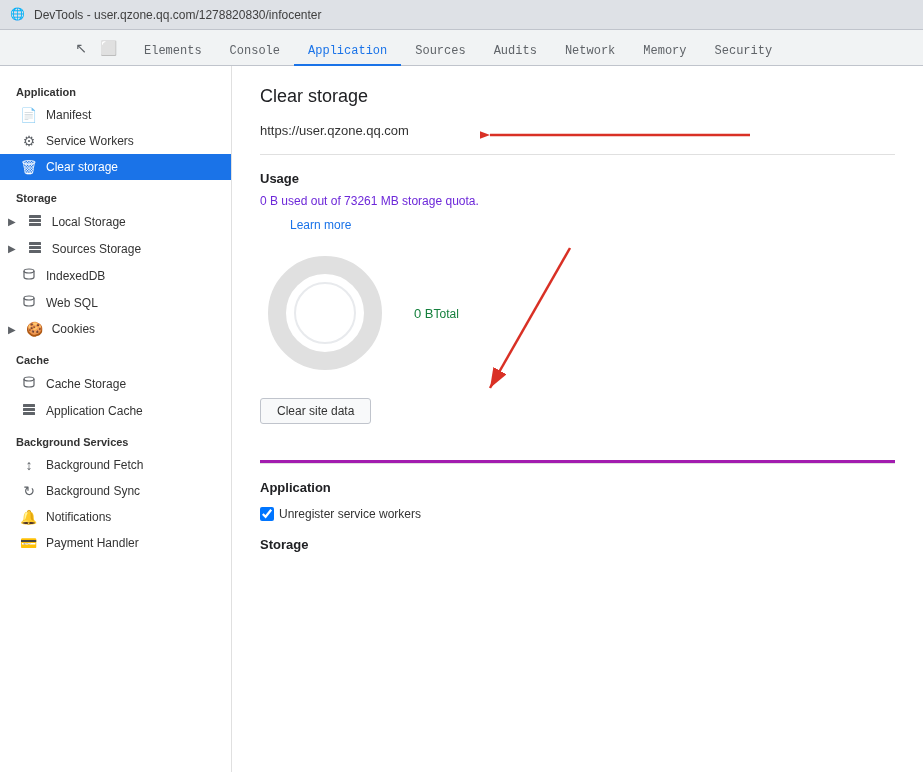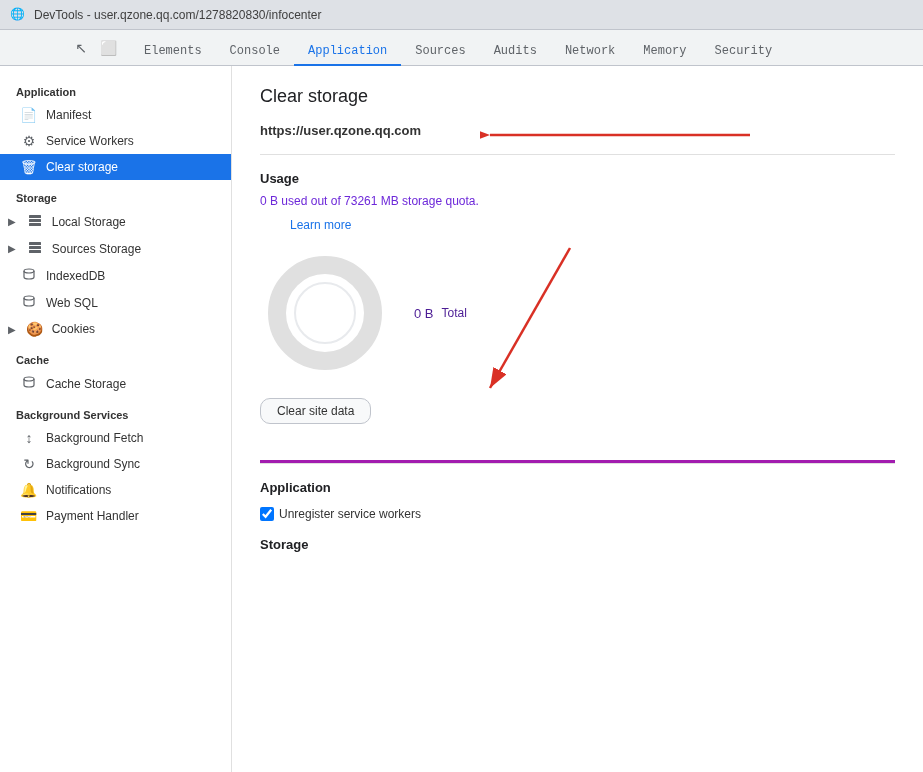--- a/index.html
+++ b/index.html
@@ -159,39 +159,38 @@
       width: 130px;
       height: 130px;
     }
     .chart-legend {
       display: flex;
       flex-direction: column;
       gap: 6px;
     }
     .legend-item {
       display: flex;
-      align-items: flex-start;
-      gap: 8px;
-      font-size: 12px;
-      color: #4c1d95;
+      align-items: flex-end;
+      font-size: 12px;
+      color: #15803d;
     }
     .legend-value {
       font-size: 13px;
       font-weight: 500;
     }
 
     .clear-btn {
       display: inline-block;
       padding: 5px 16px;
       border: 1px solid #c0c4cc;
       background: #f8f9fa;
       color: #333;
       font-size: 12px;
       cursor: pointer;
-      border-radius: 10px;
+      border-radius: 3px;
       margin-bottom: 20px;
     }
 
     .section-divider {
       border: none;
       border-top: 1px solid #e0e0e0;
       margin: 0 0 16px 0;
     }
 
     .app-section-title {
@@ -315,20 +314,30 @@
 
     <div class="sidebar-item">
       <span class="sidebar-icon">
         <svg width="14" height="14" viewBox="0 0 14 14" fill="none">
           <ellipse cx="7" cy="4" rx="5" ry="2" stroke="#5f6368" stroke-width="1.2" fill="none"></ellipse>
           <path d="M2 4v6c0 1.1 2.2 2 5 2s5-.9 5-2V4" stroke="#5f6368" stroke-width="1.2" fill="none"></path>
         </svg>
       </span>
       <span>Cache Storage</span>
     </div>
+    <div class="sidebar-item">
+      <span class="sidebar-icon">
+        <svg width="14" height="14" viewBox="0 0 14 14" fill="none">
+          <rect x="1" y="2" width="12" height="3" rx="0.5" fill="#5f6368"></rect>
+          <rect x="1" y="6" width="12" height="3" rx="0.5" fill="#5f6368"></rect>
+          <rect x="1" y="10" width="12" height="3" rx="0.5" fill="#5f6368"></rect>
+        </svg>
+      </span>
+      <span>Application Cache</span>
+    </div>
 
     <div class="sidebar-section-label">Background Services</div>
 
     <div class="sidebar-item">
       <span class="sidebar-icon">↕</span>
       <span>Background Fetch</span>
     </div>
     <div class="sidebar-item">
       <span class="sidebar-icon">↻</span>
       <span>Background Sync</span>
@@ -342,21 +351,21 @@
       <span>Payment Handler</span>
     </div>
 
   </div>
 
   <div class="content">
     <div class="content-inner" style="position:relative;">
 
       <div class="page-title">Clear storage</div>
 
-      <div class="url-row" style="position:relative;font-weight:bold;">
+      <div class="url-row" style="position:relative;">
         <span class="url-text">https://user.qzone.qq.com</span>
 
         <svg width="280" height="24" style="position:absolute; left:220px; top:0px;">
           <defs>
             <marker id="arrowhead-left" markerWidth="8" markerHeight="6" refX="0" refY="3" orient="auto">
               <polygon points="8 0, 0 3, 8 6" fill="#d93025"></polygon>
             </marker>
           </defs>
           <line x1="270" y1="12" x2="10" y2="12" stroke="#d93025" stroke-width="2.5" marker-end="url(#arrowhead-left)"></line>
         </svg>

